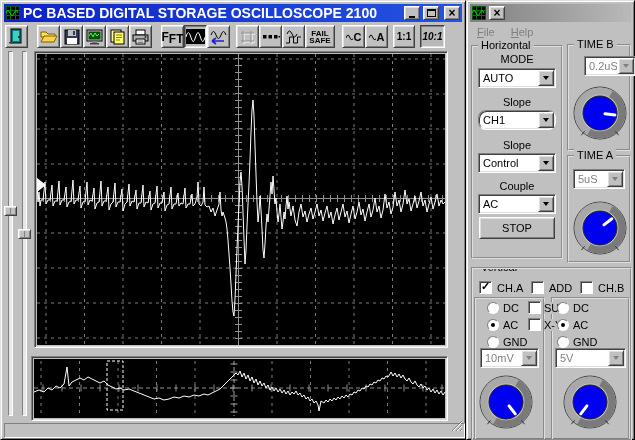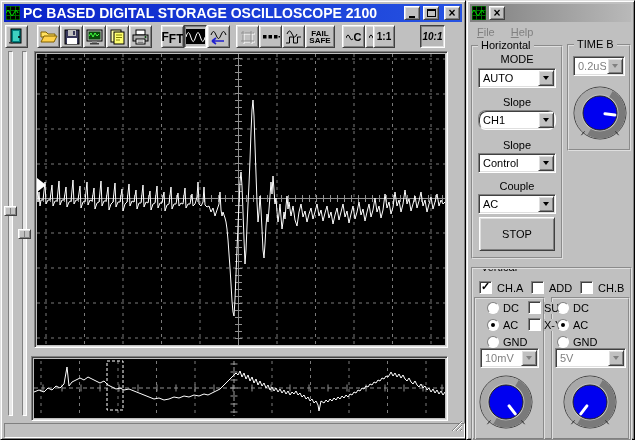--- a/index.html
+++ b/index.html
@@ -198,21 +198,21 @@
     </span>
     <span class="tb raised" style="left:364px;">
       <span style="display:flex;align-items:center;">
           <svg width="8" height="8">
             <path d="M0,5 q2,-6 4,0 q1,3 3,1" stroke="#000" fill="none"></path>
           </svg>
           <span class="wletter">A</span>
         </span>
     </span>
 
-    <span class="tb raised" style="left:372px;width:22px;">
+    <span class="tb raised" style="left:392px;width:22px;">
       <span class="ratio">1:1</span>
     </span>
     <span class="tb pressed" style="left:419px;width:25px;font-style:italic;">
       <span class="ratio">10:1</span>
     </span>
   </div>
 
   <div class="strack" style="left:7px;top:50px;height:365px;"></div>
   <div class="sthumb raised" style="left:3px;top:205px;">
       <i></i>
@@ -451,44 +451,62 @@
           <span class="arrow-down"></span>
         </span>
     </div>
     <span class="lbl center" style="top:133px;">Couple</span>
     <div class="combo" style="left:5px;top:147px;width:78px;">
       <span class="cval">AC</span>
       <span class="cbtn raised">
           <span class="arrow-down"></span>
         </span>
     </div>
-    <span class="btn raised" style="left:6px;top:170px;width:76px;height:34px;">
+    <span class="btn raised" style="left:6px;top:170px;width:76px;height:22px;">
         <span>STOP</span>
       </span>
   </div>
 
   <div class="group" style="left:100px;top:43px;width:64px;height:107px;">
     <span class="legend">TIME B</span>
-    <div class="combo disabled" style="left:4px;top:10px;width:52px;">
+    <div class="combo disabled" style="left:15px;top:10px;width:52px;">
       <span class="cval">0.2uS</span>
       <span class="cbtn raised">
           <span class="arrow-down"></span>
         </span>
     </div>
     <div class="knob" style="left:2px;top:38px;"><svg width="58" height="58" viewBox="0 0 58 58">
           <circle cx="29" cy="29" r="26" fill="none" stroke="#404040" stroke-width="1"></circle>
           <circle cx="29" cy="29" r="22" fill="none" stroke="#a8a8a8" stroke-width="7"></circle>
           <path d="M40,9.94744111674235 A22 22 0 0 1 18.000000000000007,48.05255888325765" fill="none" stroke="#7a7a7a" stroke-width="7"></path>
           <circle cx="29" cy="29" r="17" fill="#0000f0" stroke="#202020"></circle>
           <line x1="33.951340343707855" y1="29.695865504800327" x2="43.85402103112355" y2="31.087596514400982" stroke="#fff" stroke-width="3" stroke-linecap="round"></line>
           <line x1="44.426902632476946" y1="47.38506663485548" x2="47.64084068090964" y2="51.215288850450364" stroke="#303030"></line>
           <line x1="13.573097367523054" y1="47.38506663485548" x2="10.35915931909036" y2="51.215288850450364" stroke="#303030"></line>
         </svg></div>
   </div>
 
+  <div class="group" style="left:100px;top:154px;width:64px;height:108px;">
+    <span class="legend">TIME A</span>
+    <div class="combo disabled" style="left:4px;top:12px;width:52px;">
+      <span class="cval">5uS</span>
+      <span class="cbtn raised">
+          <span class="arrow-down"></span>
+        </span>
+    </div>
+    <div class="knob" style="left:2px;top:42px;"><svg width="58" height="58" viewBox="0 0 58 58">
+          <circle cx="29" cy="29" r="26" fill="none" stroke="#404040" stroke-width="1"></circle>
+          <circle cx="29" cy="29" r="22" fill="none" stroke="#a8a8a8" stroke-width="7"></circle>
+          <path d="M40,9.94744111674235 A22 22 0 0 1 18.000000000000007,48.05255888325765" fill="none" stroke="#7a7a7a" stroke-width="7"></path>
+          <circle cx="29" cy="29" r="17" fill="#0000f0" stroke="#202020"></circle>
+          <line x1="32.94005376803361" y1="25.921692623371708" x2="40.82016130410083" y2="19.765077870115128" stroke="#fff" stroke-width="3" stroke-linecap="round"></line>
+          <line x1="44.426902632476946" y1="47.38506663485548" x2="47.64084068090964" y2="51.215288850450364" stroke="#303030"></line>
+          <line x1="13.573097367523054" y1="47.38506663485548" x2="10.35915931909036" y2="51.215288850450364" stroke="#303030"></line>
+        </svg></div>
+  </div>
 
   <div class="group" style="left:4px;top:266px;width:161px;height:174px;overflow:hidden;">
     <span class="legend">Vertical</span>
 
     <span class="cb on" style="left:6px;top:12px;"></span>
     <span class="lbl" style="left:24px;top:13px;">CH.A</span>
     <span class="cb" style="left:58px;top:12px;"></span>
     <span class="lbl" style="left:76px;top:13px;">ADD</span>
     <span class="cb" style="left:107px;top:12px;"></span>
     <span class="lbl" style="left:125px;top:13px;">CH.B</span>

